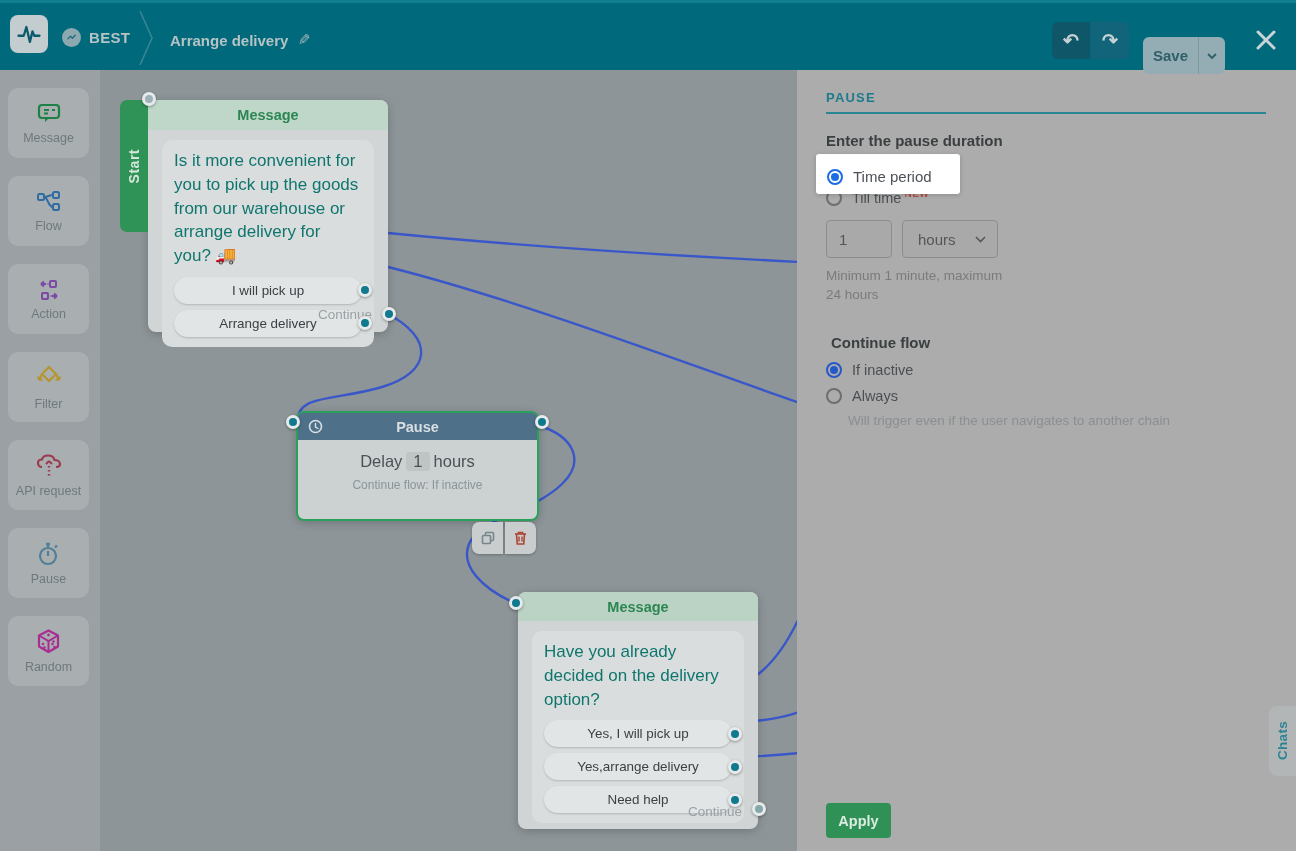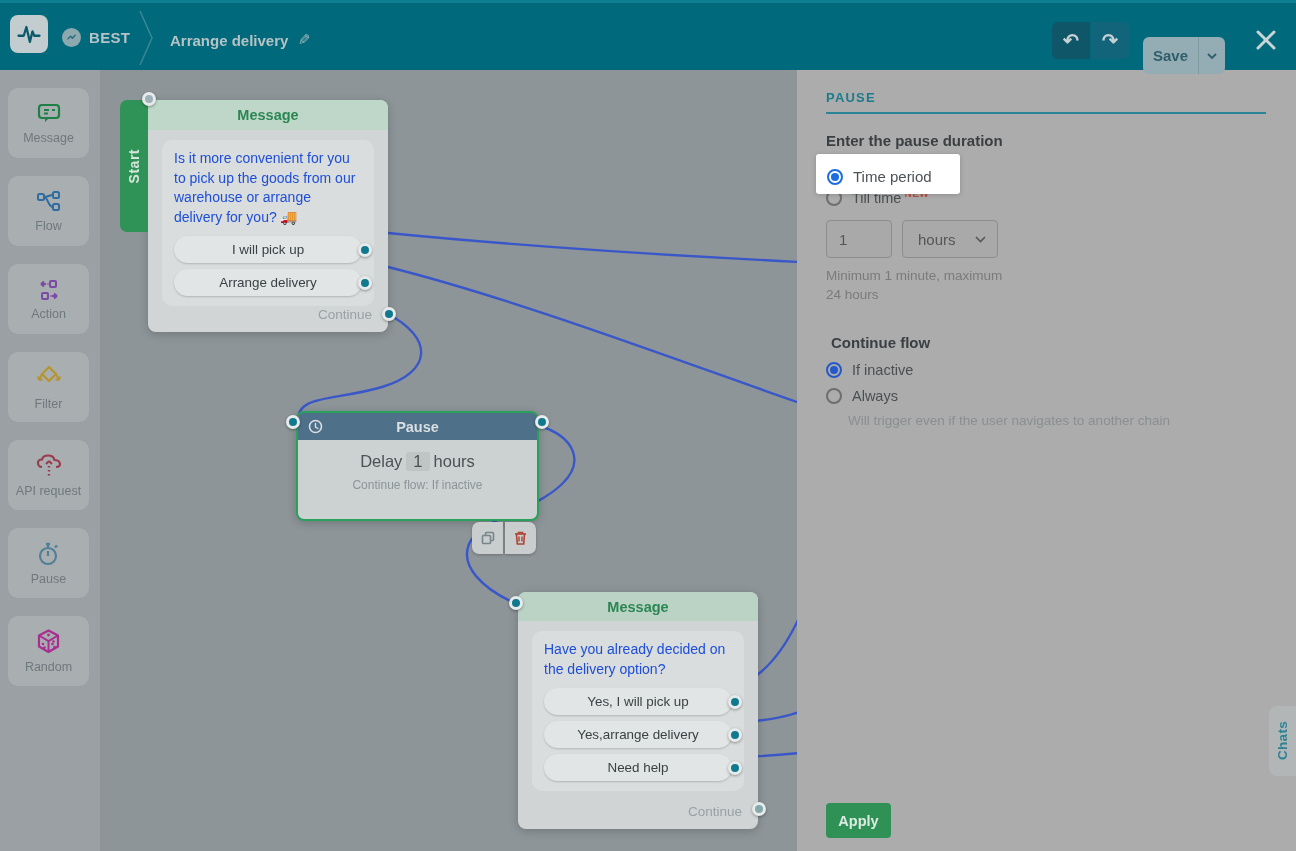--- a/index.html
+++ b/index.html
@@ -28,21 +28,21 @@
   .sidebar { position:absolute; left:0; top:70px; width:100px; height:781px; background:#9aa0a3; z-index:10; }
   .side-item { position:absolute; left:8px; width:81px; height:70px; background:#a9aeb0; border-radius:10px; display:flex; flex-direction:column; align-items:center; justify-content:center; gap:5px; cursor:pointer; }
   .side-label { font-size:12.5px; color:#6e797d; }
 
   
   .canvas { position:absolute; left:100px; top:70px; width:697px; height:781px; background:#8d9598; overflow:hidden; }
   .wires { position:absolute; left:0; top:0; z-index:1; }
   .node { position:absolute; background:#d2d5d5; border-radius:8px; box-shadow:0 2px 10px rgba(0,0,0,.20); z-index:2; }
   .node-header { height:30px; background:#bed7c8; border-radius:8px 8px 0 0; display:flex; align-items:center; justify-content:center; color:#2c8653; font-weight:bold; font-size:14.5px; }
   .bubble { margin:10px 14px 6px; background:#dadddd; border-radius:10px; padding:9px 12px 10px; }
-  .bubble-text { font-size:14px; line-height:1.4; color:#1d4ed8; }
+  .bubble-text { font-size:17px; line-height:1.4; color:#0f766e; }
   .chat-btn { position:relative; margin-top:6px; height:27px; background:#e2e5e5; border-radius:14px; display:flex; align-items:center; justify-content:center; font-size:13.4px; color:#3b4144; box-shadow:0 1px 2px rgba(0,0,0,.18); cursor:pointer; }
   .port { position:absolute; width:14px; height:14px; border-radius:50%; background:#10798e; border:3px solid #e6eaea; box-shadow:0 1px 3px rgba(0,0,0,.35); z-index:3; cursor:pointer; }
   .port.gray { background:#9db1b6; }
   .port.muted { background:#85a9ab; }
   .btn-port { right:-10px; top:50%; transform:translateY(-50%); }
   .continue-row { position:absolute; right:16px; bottom:10px; color:#98a2a5; font-size:13.5px; }
   .start-tab { position:absolute; left:-28px; top:0; width:28px; height:132px; background:#2f9357; border-radius:7px 0 0 7px; display:flex; align-items:center; justify-content:center; }
   .vtext { writing-mode:vertical-rl; transform:rotate(180deg); color:#d7e6db; font-weight:bold; font-size:14px; letter-spacing:.5px; }
 
   .pause-node { border:2px solid #2aa15b; background:#ccd1d1; }

